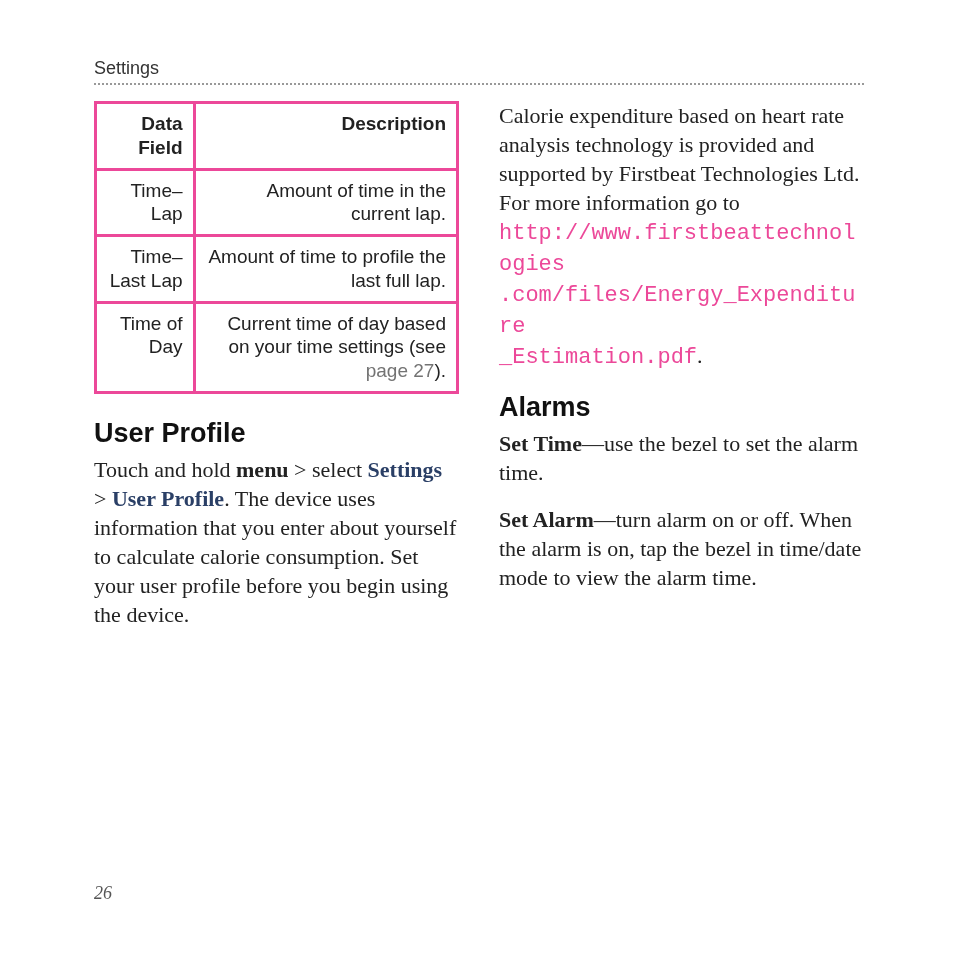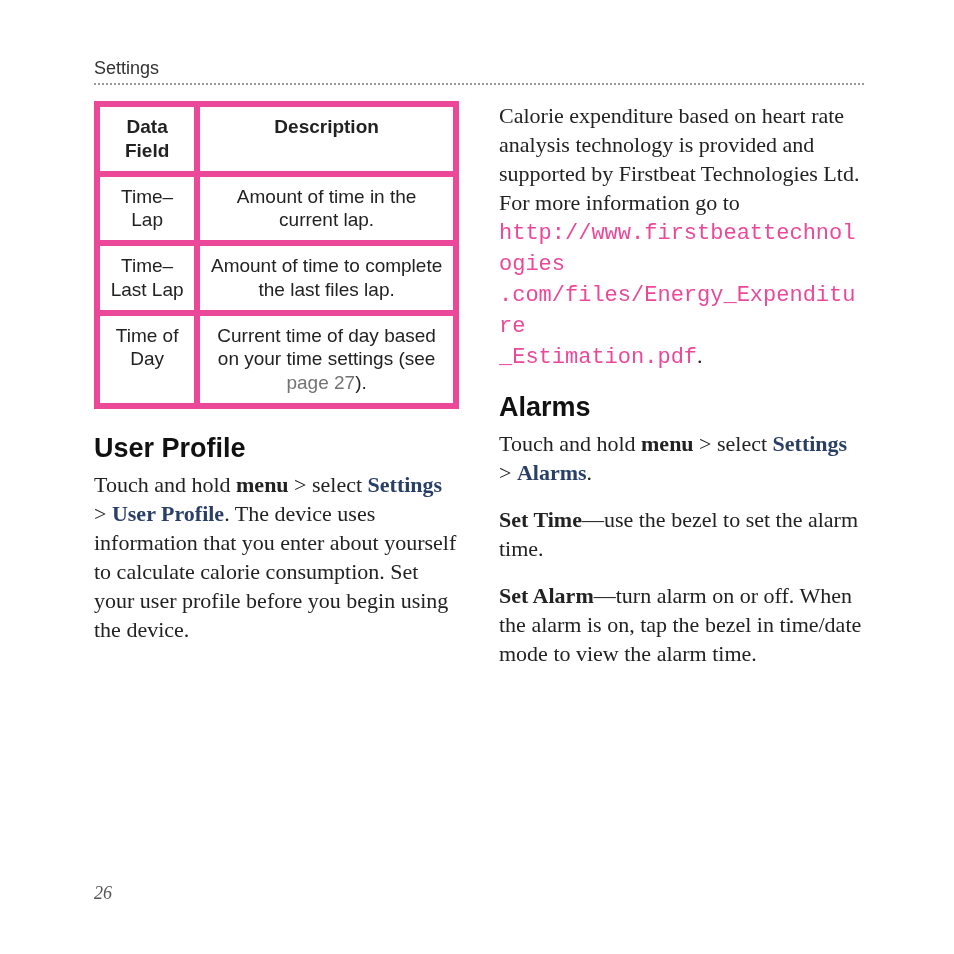--- a/index.html
+++ b/index.html
@@ -34,23 +34,23 @@
     flex: 1 1 50%;
     min-width: 0;
   }
   table.data {
     border-collapse: collapse;
     width: 100%;
     margin-bottom: 24px;
     font-family: Arial, sans-serif;
   }
   table.data th, table.data td {
-    border: 6px solid #ec4899;
+    border: 3px solid #ec4899;
     padding: 8px 10px;
-    text-align: center;
+    text-align: right;
     vertical-align: top;
     font-size: 19px;
     line-height: 1.25;
   }
   table.data th {
     font-weight: bold;
   }
   .link-page {
     color: #737373;
   }
@@ -105,21 +105,21 @@
             <tr>
           <th>Data Field</th>
           <th>Description</th>
         </tr>
         <tr>
           <td>Time–Lap</td>
           <td>Amount of time in the current lap.</td>
         </tr>
         <tr>
           <td>Time–Last Lap</td>
-          <td>Amount of time to complete the last files lap.</td>
+          <td>Amount of time to profile the last full lap.</td>
         </tr>
         <tr>
           <td>Time of Day</td>
           <td>
             <span>Current time of day based on your time settings (see </span><span class="link-page">page 27</span><span>).</span>
           </td>
         </tr>
       </tbody>
         </table>
 
@@ -133,23 +133,20 @@
     <div class="col">
 
       <p class="body" style="margin-top:0">
         <span>Calorie expenditure based on heart rate analysis technology is provided and supported by Firstbeat Technologies Ltd. For more information go to </span><span class="hyperlink" style="white-space:pre-line">http://www.firstbeattechnologies
 .com/files/Energy_Expenditure
 _Estimation.pdf</span><span>.</span>
       </p>
 
       <h2 class="section">Alarms</h2>
 
-      <p class="body">
-        <span>Touch and hold </span><b>menu</b><span> &gt; select </span><span class="nav-bold">Settings</span><span> &gt; </span><span class="nav-bold">Alarms</span><span>.</span>
-      </p>
 
       <p class="body">
         <b>Set Time</b><span>—use the bezel to set the alarm time.</span>
       </p>
 
       <p class="body">
         <b>Set Alarm</b><span>—turn alarm on or off. When the alarm is on, tap the bezel in time/date mode to view the alarm time.</span>
       </p>
 
 

